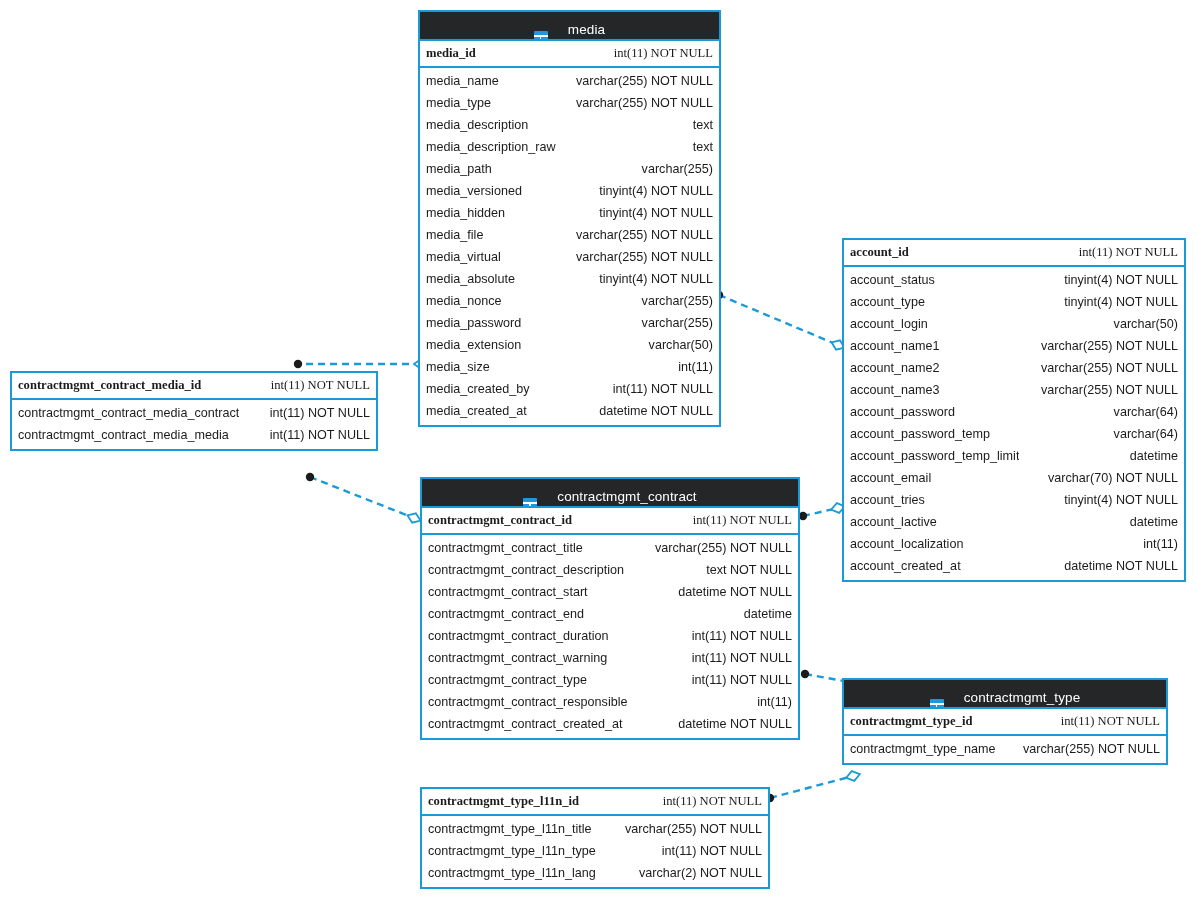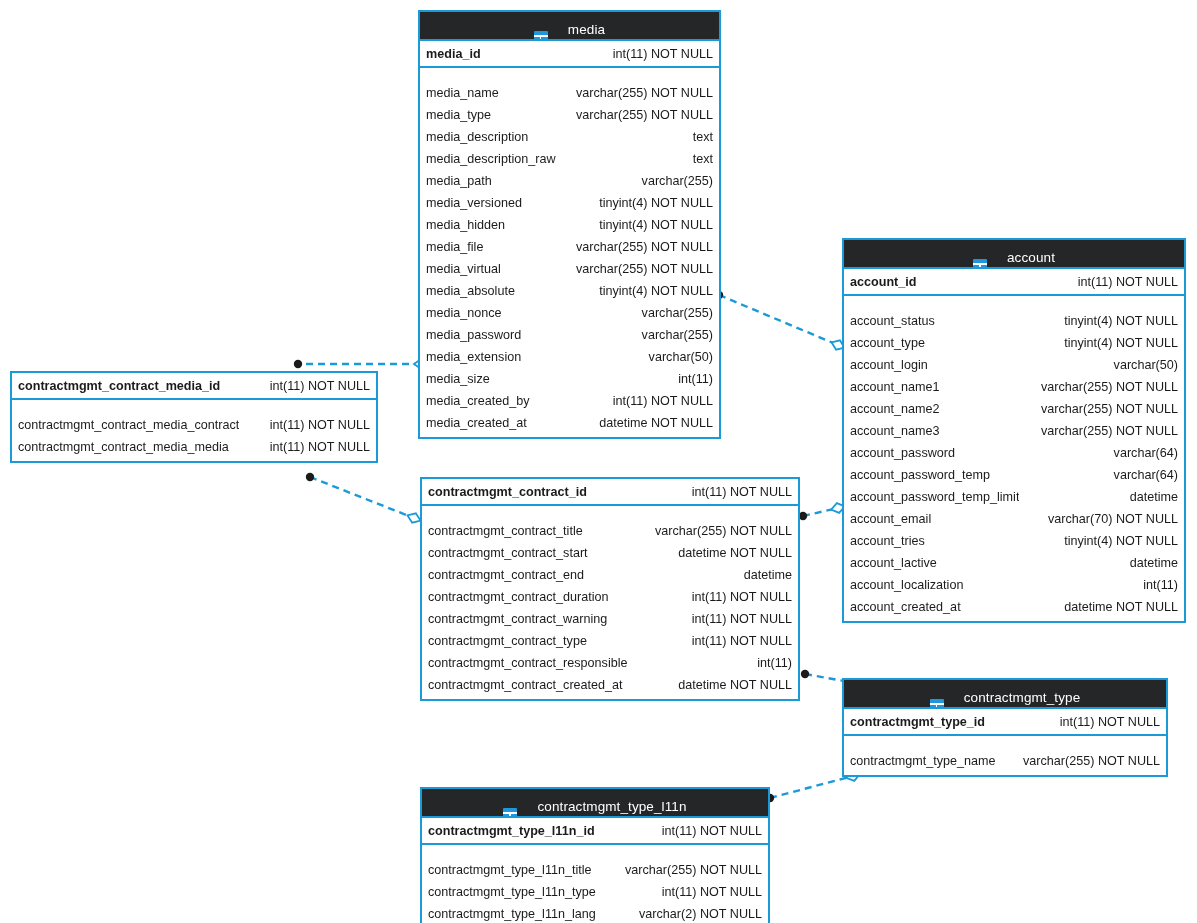--- a/index.html
+++ b/index.html
@@ -82,20 +82,21 @@
     width: 1.5px;
     background: #ffffff;
   }
   .hdr-label {
     font-size: 13.5px;
     color: #ffffff;
     letter-spacing: 0.1px;
   }
   .pk-row {
     border-bottom: 2px solid #1a9ad7;
+    font-family: Liberation Serif, serif;
   }
   .attr-row {
     display: flex;
     justify-content: space-between;
     align-items: center;
     height: 22px;
     padding: 0 6px;
     font-size: 12.6px;
     color: #1b1b1b;
     white-space: nowrap;
@@ -112,21 +113,21 @@
   .attr-name {
     text-align: left;
     overflow: hidden;
   }
   .attr-type {
     text-align: center;
     color: #1b1b1b;
     flex: 0 0 auto;
   }
   .attr-body {
-    padding-top: 14px;
+    padding-top: 2px;
     padding-bottom: 3px;
   }
 </style>
 </head>
 <body>
 
 <div id="canvas">
   <svg class="links" viewBox="0 0 1197 923" width="1197" height="923" id="links-svg">
       <line x1="421" y1="364" x2="298" y2="364" stroke="#1a9ad7" stroke-width="2.4" stroke-dasharray="7 5" stroke-linecap="butt"></line>
       <g transform="translate(421,364) rotate(180)">
@@ -232,118 +233,122 @@
             <span class="attr-name">media_created_by</span>
             <span class="attr-type">int(11) NOT NULL</span>
           </div>
           <div class="attr-row">
             <span class="attr-name">media_created_at</span>
             <span class="attr-type">datetime NOT NULL</span>
           </div>
         </div>
       </div>
       <div class="entity" style="left: 842px; top: 238px; width: 344px;">
+        <div class="pk-row">
+          <div class="attr-row">
+            <span class="attr-name">account_id</span>
+            <span class="attr-type">int(11) NOT NULL</span>
+          </div>
+        </div>
+        <div class="attr-body">
+          <div class="attr-row">
+            <span class="attr-name">account_status</span>
+            <span class="attr-type">tinyint(4) NOT NULL</span>
+          </div>
+          <div class="attr-row">
+            <span class="attr-name">account_type</span>
+            <span class="attr-type">tinyint(4) NOT NULL</span>
+          </div>
+          <div class="attr-row">
+            <span class="attr-name">account_login</span>
+            <span class="attr-type">varchar(50)</span>
+          </div>
+          <div class="attr-row">
+            <span class="attr-name">account_name1</span>
+            <span class="attr-type">varchar(255) NOT NULL</span>
+          </div>
+          <div class="attr-row">
+            <span class="attr-name">account_name2</span>
+            <span class="attr-type">varchar(255) NOT NULL</span>
+          </div>
+          <div class="attr-row">
+            <span class="attr-name">account_name3</span>
+            <span class="attr-type">varchar(255) NOT NULL</span>
+          </div>
+          <div class="attr-row">
+            <span class="attr-name">account_password</span>
+            <span class="attr-type">varchar(64)</span>
+          </div>
+          <div class="attr-row">
+            <span class="attr-name">account_password_temp</span>
+            <span class="attr-type">varchar(64)</span>
+          </div>
+          <div class="attr-row">
+            <span class="attr-name">account_password_temp_limit</span>
+            <span class="attr-type">datetime</span>
+          </div>
+          <div class="attr-row">
+            <span class="attr-name">account_email</span>
+            <span class="attr-type">varchar(70) NOT NULL</span>
+          </div>
+          <div class="attr-row">
+            <span class="attr-name">account_tries</span>
+            <span class="attr-type">tinyint(4) NOT NULL</span>
+          </div>
+          <div class="attr-row">
+            <span class="attr-name">account_lactive</span>
+            <span class="attr-type">datetime</span>
+          </div>
+          <div class="attr-row">
+            <span class="attr-name">account_localization</span>
+            <span class="attr-type">int(11)</span>
+          </div>
+          <div class="attr-row">
+            <span class="attr-name">account_created_at</span>
+            <span class="attr-type">datetime NOT NULL</span>
+          </div>
+        </div>
+      </div>
+      <div class="entity" style="left: 10px; top: 371px; width: 368px;">
+        <div class="pk-row">
+          <div class="attr-row">
+            <span class="attr-name">contractmgmt_contract_media_id</span>
+            <span class="attr-type">int(11) NOT NULL</span>
+          </div>
+        </div>
+        <div class="attr-body">
+          <div class="attr-row">
+            <span class="attr-name">contractmgmt_contract_media_contract</span>
+            <span class="attr-type">int(11) NOT NULL</span>
+          </div>
+          <div class="attr-row">
+            <span class="attr-name">contractmgmt_contract_media_media</span>
+            <span class="attr-type">int(11) NOT NULL</span>
+          </div>
+        </div>
+      </div>
+      <div class="entity" style="left: 420px; top: 477px; width: 380px;">
         <div class="entity-header"><span class="hdr-inner">
             <span class="tbl-icon"></span>
-            <span class="hdr-label">account</span>
+            <span class="hdr-label">contractmgmt_contract</span>
           </span></div>
         <div class="pk-row">
           <div class="attr-row">
-            <span class="attr-name">account_id</span>
-            <span class="attr-type">int(11) NOT NULL</span>
-          </div>
-        </div>
-        <div class="attr-body">
-          <div class="attr-row">
-            <span class="attr-name">account_status</span>
-            <span class="attr-type">tinyint(4) NOT NULL</span>
-          </div>
-          <div class="attr-row">
-            <span class="attr-name">account_type</span>
-            <span class="attr-type">tinyint(4) NOT NULL</span>
-          </div>
-          <div class="attr-row">
-            <span class="attr-name">account_login</span>
-            <span class="attr-type">varchar(50)</span>
-          </div>
-          <div class="attr-row">
-            <span class="attr-name">account_name1</span>
-            <span class="attr-type">varchar(255) NOT NULL</span>
-          </div>
-          <div class="attr-row">
-            <span class="attr-name">account_name2</span>
-            <span class="attr-type">varchar(255) NOT NULL</span>
-          </div>
-          <div class="attr-row">
-            <span class="attr-name">account_name3</span>
-            <span class="attr-type">varchar(255) NOT NULL</span>
-          </div>
-          <div class="attr-row">
-            <span class="attr-name">account_password</span>
-            <span class="attr-type">varchar(64)</span>
-          </div>
-          <div class="attr-row">
-            <span class="attr-name">account_password_temp</span>
-            <span class="attr-type">varchar(64)</span>
-          </div>
-          <div class="attr-row">
-            <span class="attr-name">account_password_temp_limit</span>
-            <span class="attr-type">datetime</span>
-          </div>
-          <div class="attr-row">
-            <span class="attr-name">account_email</span>
-            <span class="attr-type">varchar(70) NOT NULL</span>
-          </div>
-          <div class="attr-row">
-            <span class="attr-name">account_tries</span>
-            <span class="attr-type">tinyint(4) NOT NULL</span>
-          </div>
-          <div class="attr-row">
-            <span class="attr-name">account_lactive</span>
-            <span class="attr-type">datetime</span>
-          </div>
-          <div class="attr-row">
-            <span class="attr-name">account_localization</span>
-            <span class="attr-type">int(11)</span>
-          </div>
-          <div class="attr-row">
-            <span class="attr-name">account_created_at</span>
-            <span class="attr-type">datetime NOT NULL</span>
-          </div>
-        </div>
-      </div>
-      <div class="entity" style="left: 10px; top: 371px; width: 368px;">
-        <div class="pk-row">
-          <div class="attr-row">
-            <span class="attr-name">contractmgmt_contract_media_id</span>
-            <span class="attr-type">int(11) NOT NULL</span>
-          </div>
-        </div>
-        <div class="attr-body">
-          <div class="attr-row">
-            <span class="attr-name">contractmgmt_contract_media_contract</span>
-            <span class="attr-type">int(11) NOT NULL</span>
-          </div>
-          <div class="attr-row">
-            <span class="attr-name">contractmgmt_contract_media_media</span>
-            <span class="attr-type">int(11) NOT NULL</span>
-          </div>
-        </div>
-      </div>
-      <div class="entity" style="left: 420px; top: 477px; width: 380px;">
-        <div class="pk-row">
-          <div class="attr-row">
             <span class="attr-name">contractmgmt_contract_id</span>
             <span class="attr-type">int(11) NOT NULL</span>
           </div>
         </div>
         <div class="attr-body">
           <div class="attr-row">
             <span class="attr-name">contractmgmt_contract_title</span>
             <span class="attr-type">varchar(255) NOT NULL</span>
+          </div>
+          <div class="attr-row">
+            <span class="attr-name">contractmgmt_contract_description</span>
+            <span class="attr-type">text NOT NULL</span>
           </div>
           <div class="attr-row">
             <span class="attr-name">contractmgmt_contract_start</span>
             <span class="attr-type">datetime NOT NULL</span>
           </div>
           <div class="attr-row">
             <span class="attr-name">contractmgmt_contract_end</span>
             <span class="attr-type">datetime</span>
           </div>
           <div class="attr-row">
@@ -380,24 +385,20 @@
           </div>
         </div>
         <div class="attr-body">
           <div class="attr-row">
             <span class="attr-name">contractmgmt_type_name</span>
             <span class="attr-type">varchar(255) NOT NULL</span>
           </div>
         </div>
       </div>
       <div class="entity" style="left: 420px; top: 787px; width: 350px;">
-        <div class="entity-header"><span class="hdr-inner">
-            <span class="tbl-icon"></span>
-            <span class="hdr-label">contractmgmt_type_l11n</span>
-          </span></div>
         <div class="pk-row">
           <div class="attr-row">
             <span class="attr-name">contractmgmt_type_l11n_id</span>
             <span class="attr-type">int(11) NOT NULL</span>
           </div>
         </div>
         <div class="attr-body">
           <div class="attr-row">
             <span class="attr-name">contractmgmt_type_l11n_title</span>
             <span class="attr-type">varchar(255) NOT NULL</span>

